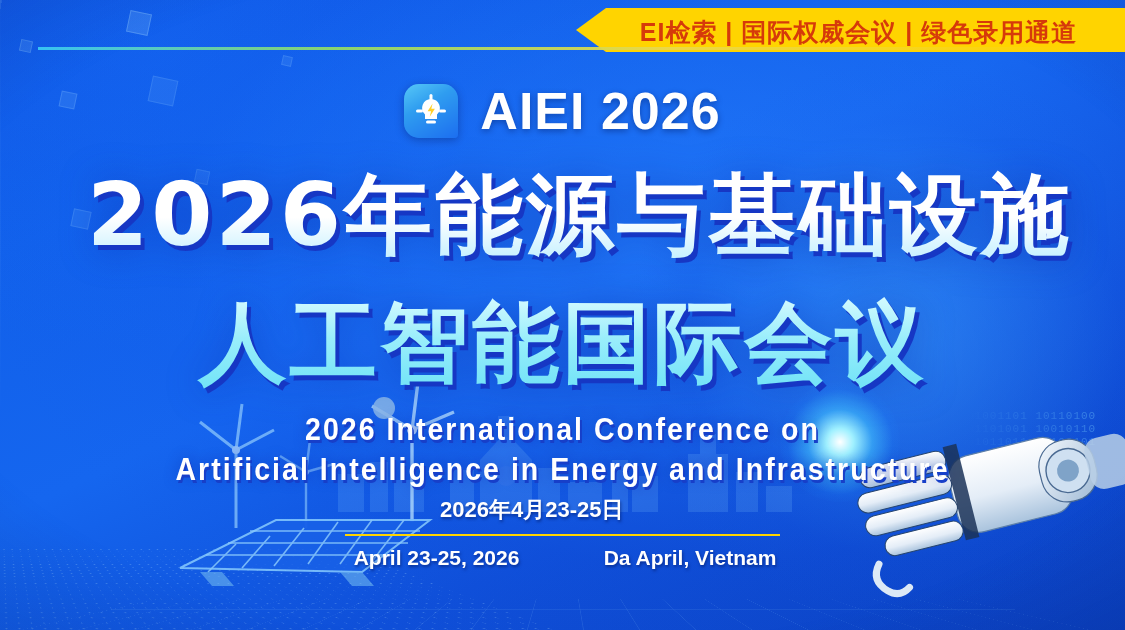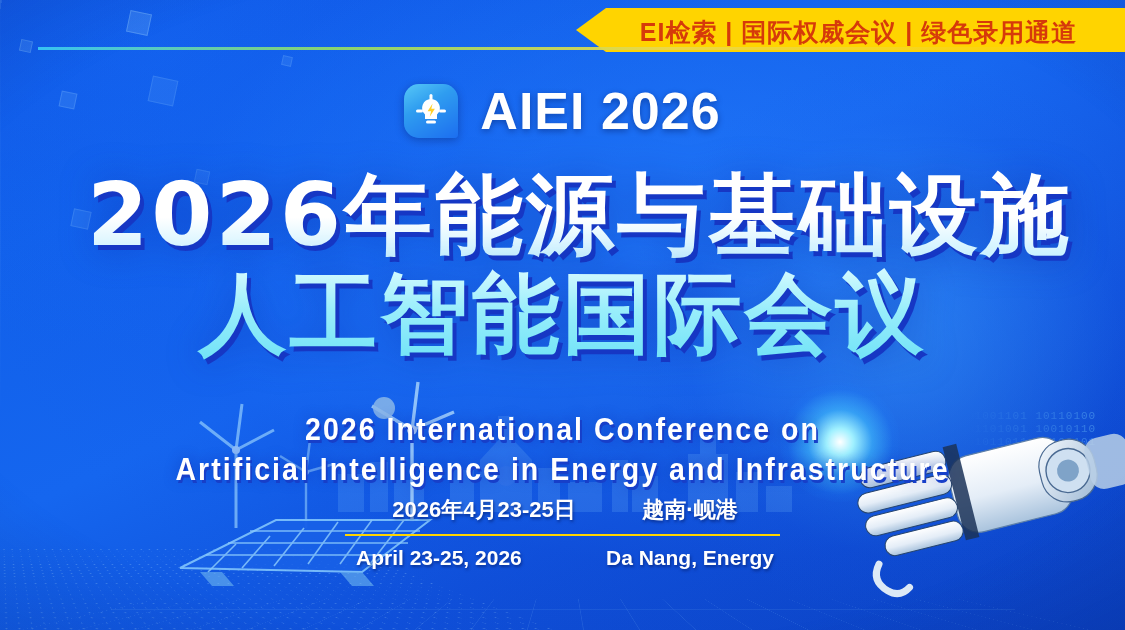--- a/index.html
+++ b/index.html
@@ -115,20 +115,21 @@
   .cn-line1{
     background:linear-gradient(180deg,#ffffff 0%,#ffffff 52%,#d5f4ff 82%,#bdeeff 100%);
     -webkit-background-clip:text;background-clip:text;color:transparent;
     filter:drop-shadow(4px 5px 0 #1637c4) drop-shadow(0 0 18px rgba(10,40,160,.35));
     margin-left:34px;
   }
   .cn-line2{
     background:linear-gradient(180deg,#d9fbff 0%,#9aeefb 45%,#6fe2f7 100%);
     -webkit-background-clip:text;background-clip:text;color:transparent;
     filter:drop-shadow(4px 5px 0 #1637c4) drop-shadow(0 0 18px rgba(10,40,160,.35));
+    margin-top:29px;
   }
 
   
   .en-title{position:absolute;left:0;right:0;top:382px;text-align:center;margin-top:28px;}
   .en-line{
     color:#ffffff;font-weight:bold;font-size:31px;line-height:1.28;letter-spacing:2.2px;
     white-space:nowrap;transform:scaleX(.92);
     text-shadow:2px 3px 0 #173fc9, 0 0 14px rgba(10,40,160,.45);
   }
 
@@ -314,22 +315,21 @@
   </div>
 
   <div class="en-title">
     <div class="en-line">2026 International Conference on</div>
     <div class="en-line">Artificial Intelligence in Energy and Infrastructure</div>
   </div>
 
   <div class="meta">
     <div class="meta-row meta-cn">
       <div class="meta-date">2026年4月23-25日</div>
-      <div class="meta-place">越南·岘港</div>
     </div>
     <div class="meta-rule"></div>
     <div class="meta-row meta-en">
       <div class="meta-date">April 23-25, 2026</div>
-      <div class="meta-place">Da Nang, Energy</div>
+      <div class="meta-place">Da April, Vietnam</div>
     </div>
   </div>
 
 </div>
 
 </body></html>

